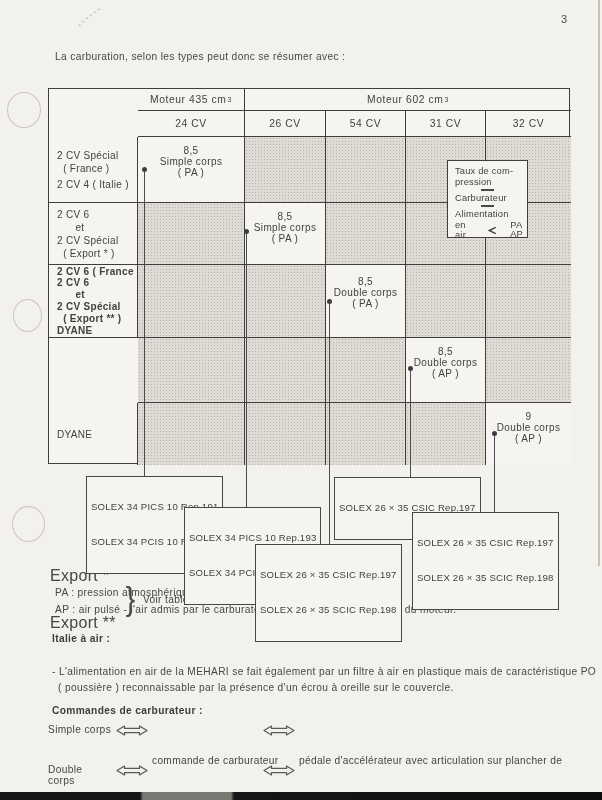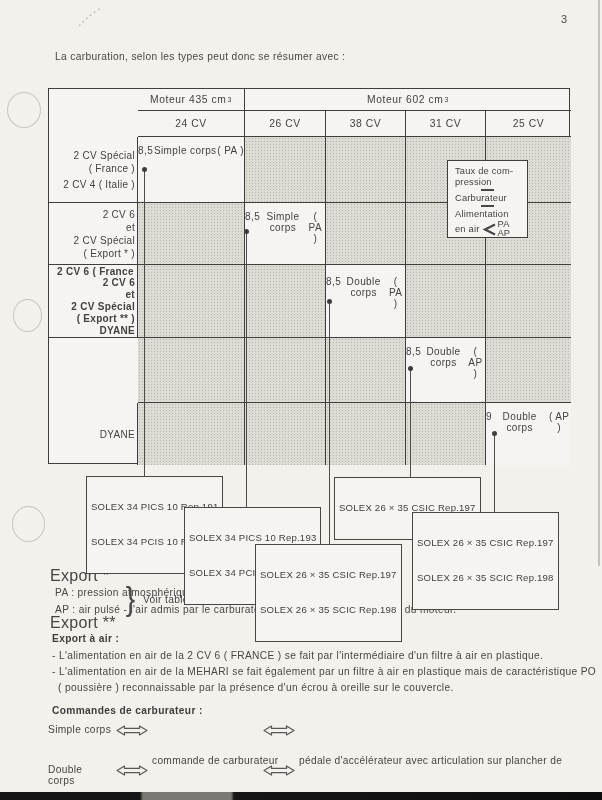--- a/index.html
+++ b/index.html
@@ -38,36 +38,36 @@
   .shaded{
     background-color:#dedbd5;
     background-image:radial-gradient(circle, rgba(120,118,110,.38) .7px, transparent .8px);
     background-size:3px 3px;
   }
   .vehicle{
     display:flex;flex-direction:column;justify-content:center;
     padding:3px 2px 3px 8px;font-size:10px;line-height:13px;
     letter-spacing:.3px;color:#424242;
   }
-  .vehicle .vline{white-space:pre;text-align:right;}
+  .vehicle .vline{white-space:pre;}
   .vehicle.tall{line-height:11.8px;}
   .active-cell{
-    display:flex;flex-direction:row;justify-content:space-between;
+    display:flex;flex-direction:column;
     text-align:center;padding:8px 0 7px;font-size:10px;letter-spacing:.4px;color:#424242;
     background:#f6f4f0;
   }
 
   
   .legend-box{
     position:absolute;left:447px;top:160px;width:81px;height:78px;z-index:5;
     border:1.4px solid #3e3e3e;background:#f6f4f0;box-sizing:border-box;
     padding:5px 4px 2px 7px;font-size:9.3px;line-height:10.6px;letter-spacing:.2px;color:#424242;
   }
   .legend-dash{width:13px;height:1.6px;background:#474747;margin:2px 0 2px 26px;}
-  .legend-air{display:flex;align-items:center;gap:1px;}
+  .legend-air{display:flex;align-items:center;gap:14px;}
   .legend-paap{display:flex;flex-direction:column;font-size:9.3px;line-height:9.6px;}
 
   
   .leader{position:absolute;width:1.6px;background:#4c4c4c;z-index:4;}
   .leader::before{
     content:"";position:absolute;left:-1.8px;top:-2.2px;width:5px;height:5px;
     border-radius:50%;background:#3e3e3e;
   }
   .l1{left:143.5px;top:169px;height:307px;}
   .l2{left:245.5px;top:231px;height:276px;}
@@ -132,23 +132,23 @@
     <div class="cell hdr" style="grid-area:1/2/2/3;">
       <span>Moteur 435 cm</span>
         <sup>3</sup>
     </div>
     <div class="cell hdr no-r" style="grid-area:1/3/2/7;">
       <span>Moteur 602 cm</span>
         <sup>3</sup>
     </div>
     <div class="cell hdr" style="grid-area:2/2/3/3;">24 CV</div>
     <div class="cell hdr" style="grid-area:2/3/3/4;">26 CV</div>
-    <div class="cell hdr" style="grid-area:2/4/3/5;">38 CV</div>
+    <div class="cell hdr" style="grid-area:2/4/3/5;">54 CV</div>
     <div class="cell hdr" style="grid-area:2/5/3/6;">31 CV</div>
-    <div class="cell hdr no-r" style="grid-area:2/6/3/7;">25 CV</div>
+    <div class="cell hdr no-r" style="grid-area:2/6/3/7;">32 CV</div>
 
     <div class="cell vehicle" style="grid-area:3/1/4/2;">
       <div class="vline">2 CV Spécial</div>
       <div class="vline">  ( France )</div>
       <div class="vline" style="margin-top:3px;">2 CV 4 ( Italie )</div>
     </div>
     <div class="cell active-cell" style="grid-area:3/2/4/3;">
       <div>8,5</div>
       <div>Simple corps</div>
       <div>( PA )</div>
@@ -266,22 +266,21 @@
       <div>Export *</div>
       <div>Export **</div>
     </div>
     <div class="export-brace">}</div>
     <div class="export-text">Voir tableau précédent</div>
   </div>
 
   <div class="txt" style="left:55px;top:587px;">PA : pression atmosphérique</div>
   <div class="txt" style="left:55px;top:604px;">AP : air pulsé - l'air admis par le carburateur est pulsé par le ventilateur du moteur.</div>
 
-  <div class="txt bold" style="left:52px;top:633px;">Export à air :</div>
-  <div class="txt" style="left:52px;top:650px;">- L'alimentation en air de la 2 CV 6 ( FRANCE ) se fait par l'intermédiaire d'un filtre à air en plastique.</div>
+  <div class="txt bold" style="left:52px;top:633px;">Italie à air :</div>
   <div class="txt" style="left:58px;top:682px;">( poussière ) reconnaissable par la présence d'un écrou à oreille sur le couvercle.</div>
   <div class="txt" style="left:52px;top:666px;">- L'alimentation en air de la MEHARI se fait également par un filtre à air en plastique mais de caractéristique PO</div>
 
   <div class="txt bold" style="left:52px;top:705px;">Commandes de carburateur :</div>
 
   <div class="ctrl-row" style="top:723px;">
     <div class="ctrl-type">Simple corps</div>
     <svg class="dbl-arrow" width="34" height="15" viewBox="0 0 34 15">
       <path d="M9.5 3 L2 7.5 L9.5 12 L9.5 9.6 L24.5 9.6 L24.5 12 L32 7.5 L24.5 3 L24.5 5.4 L9.5 5.4 Z" fill="none" stroke="#585858" stroke-width="1.2" stroke-linejoin="round"></path>
     </svg>

